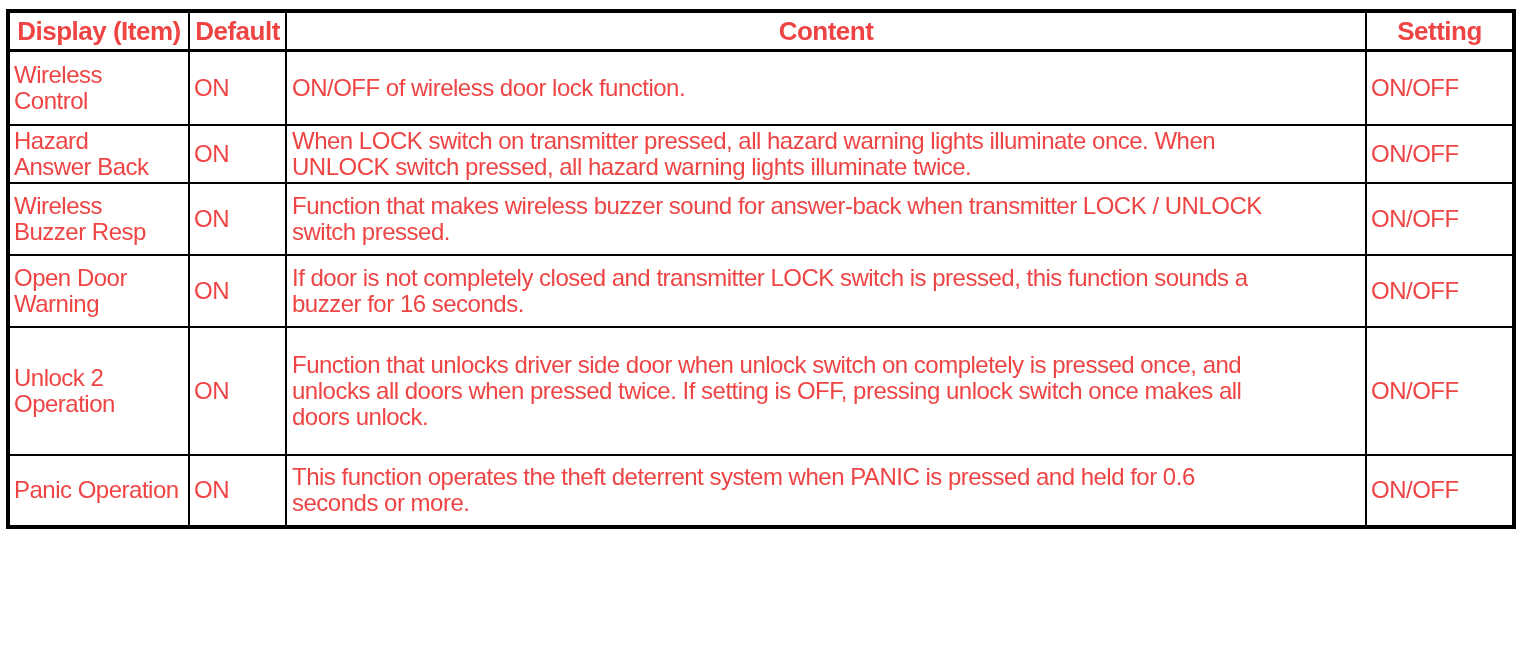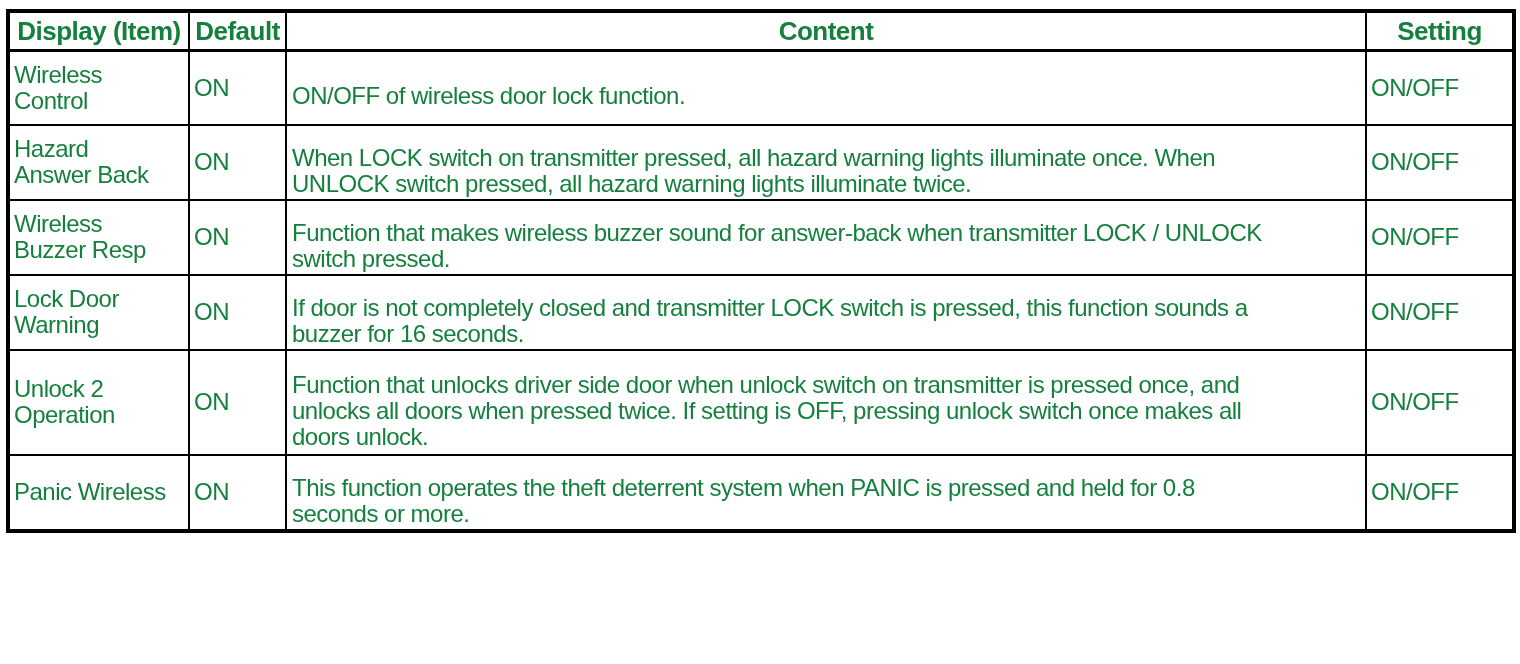--- a/index.html
+++ b/index.html
@@ -16,21 +16,21 @@
   }
   table.settings-table {
     border-collapse: collapse;
     table-layout: fixed;
     width: 1506px;
     border: 4px solid #000000;
   }
   th, td {
     border: 2px solid #000000;
     overflow: hidden;
-    color: #15803d;
+    color: #ef4444;
   }
   thead th {
     border-bottom: 3px solid #000000;
     height: 36px;
     font-size: 26px;
     font-weight: bold;
     text-align: center;
     letter-spacing: -0.5px;
     padding: 0 2px;
   }
@@ -40,26 +40,26 @@
     letter-spacing: -0.5px;
     vertical-align: middle;
     white-space: pre-line;
     padding: 2px 4px;
   }
   td.cell-item, td.cell-default, td.cell-setting {
     text-align: left;
   }
   td.cell-content {
     text-align: left;
-    padding: 19px 8px 2px 5px;
+    padding: 2px 8px 2px 5px;
   }
   tbody tr { height: 72px; }
   tbody tr.r1 { height: 74px; }
   tbody tr.r2 { height: 56px; }
-  tbody tr.r5 { height: 105px; }
+  tbody tr.r5 { height: 128px; }
   tbody tr.r8 { height: 68px; }
 </style>
 </head>
 <body>
 
 <table class="settings-table">
   <colgroup>
     <col style="width:181px">
     <col style="width:97px">
     <col style="width:1080px">
@@ -91,37 +91,37 @@
     </tr>
     <tr class="r3">
       <td class="cell-item">Wireless
 Buzzer Resp</td>
       <td class="cell-default">ON</td>
       <td class="cell-content">Function that makes wireless buzzer sound for answer-back when transmitter LOCK / UNLOCK
 switch pressed.</td>
       <td class="cell-setting">ON/OFF</td>
     </tr>
     <tr class="r4">
-      <td class="cell-item">Lock Door
+      <td class="cell-item">Open Door
 Warning</td>
       <td class="cell-default">ON</td>
       <td class="cell-content">If door is not completely closed and transmitter LOCK switch is pressed, this function sounds a
 buzzer for 16 seconds.</td>
       <td class="cell-setting">ON/OFF</td>
     </tr>
     <tr class="r5">
       <td class="cell-item">Unlock 2
 Operation</td>
       <td class="cell-default">ON</td>
-      <td class="cell-content">Function that unlocks driver side door when unlock switch on transmitter is pressed once, and
+      <td class="cell-content">Function that unlocks driver side door when unlock switch on completely is pressed once, and
 unlocks all doors when pressed twice. If setting is OFF, pressing unlock switch once makes all
 doors unlock.</td>
       <td class="cell-setting">ON/OFF</td>
     </tr>
     <tr class="r6">
-      <td class="cell-item">Panic Wireless</td>
+      <td class="cell-item">Panic Operation</td>
       <td class="cell-default">ON</td>
-      <td class="cell-content">This function operates the theft deterrent system when PANIC is pressed and held for 0.8
+      <td class="cell-content">This function operates the theft deterrent system when PANIC is pressed and held for 0.6
 seconds or more.</td>
       <td class="cell-setting">ON/OFF</td>
     </tr>
   </tbody>
 </table>
 
 </body></html>

